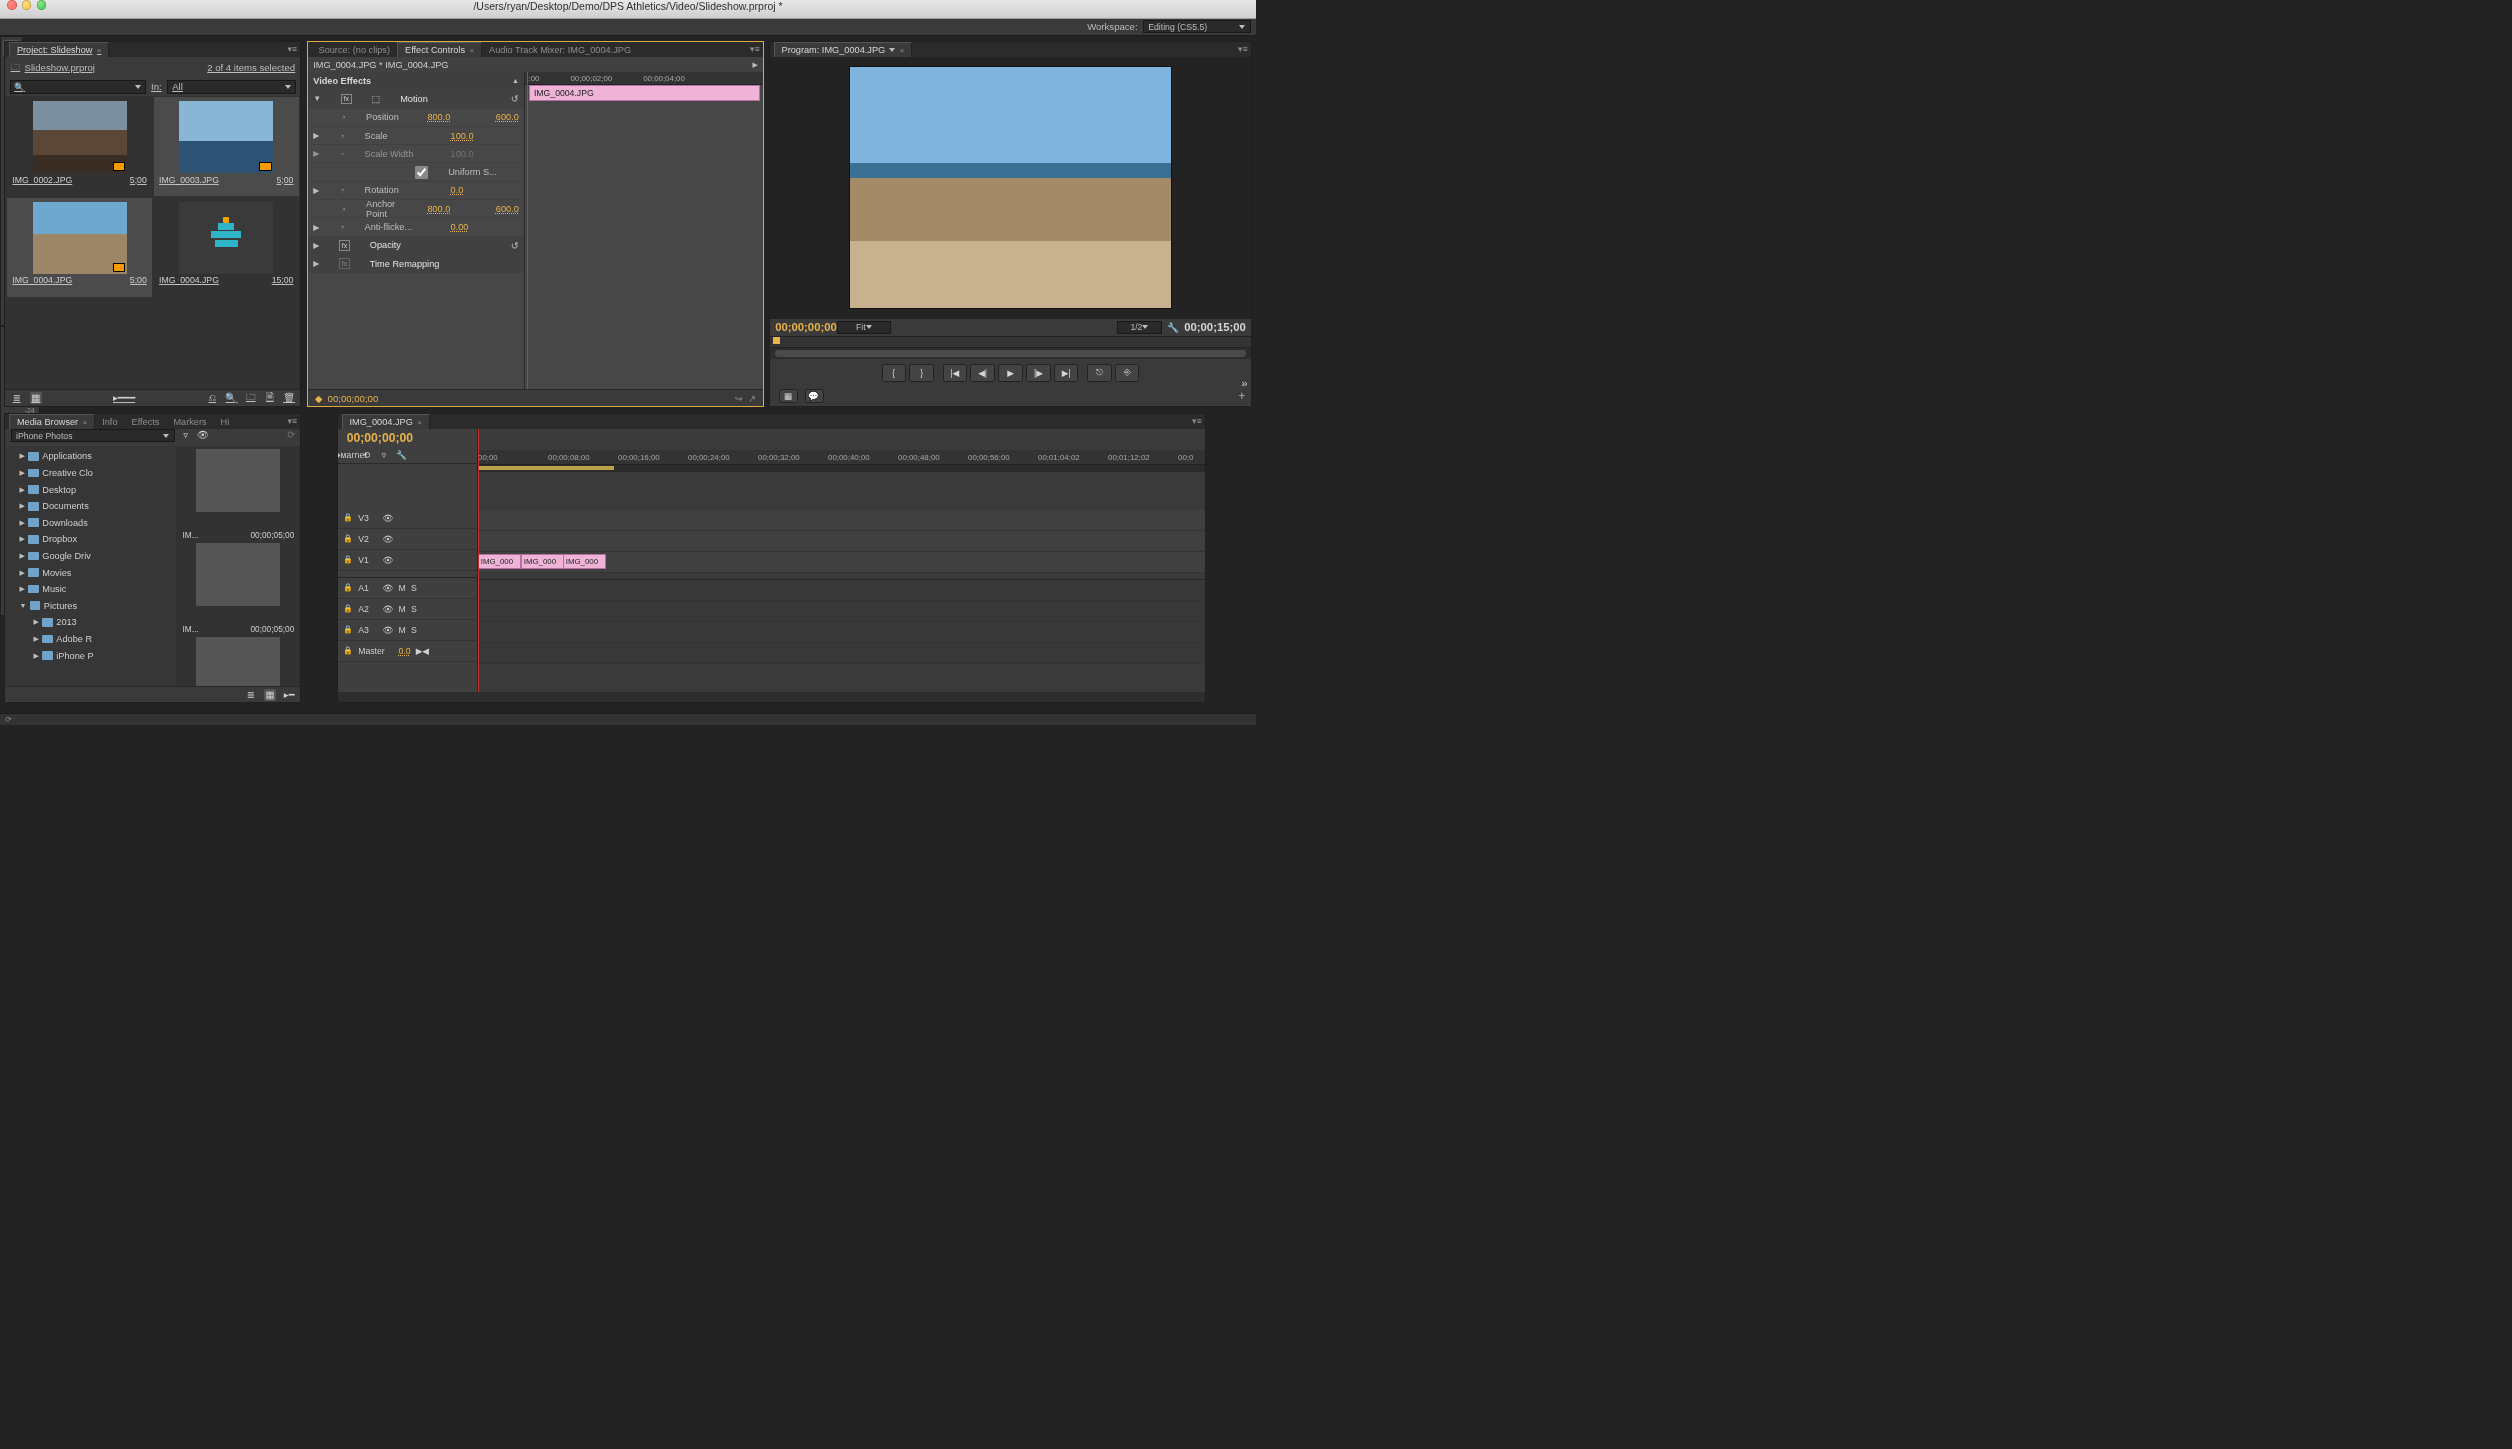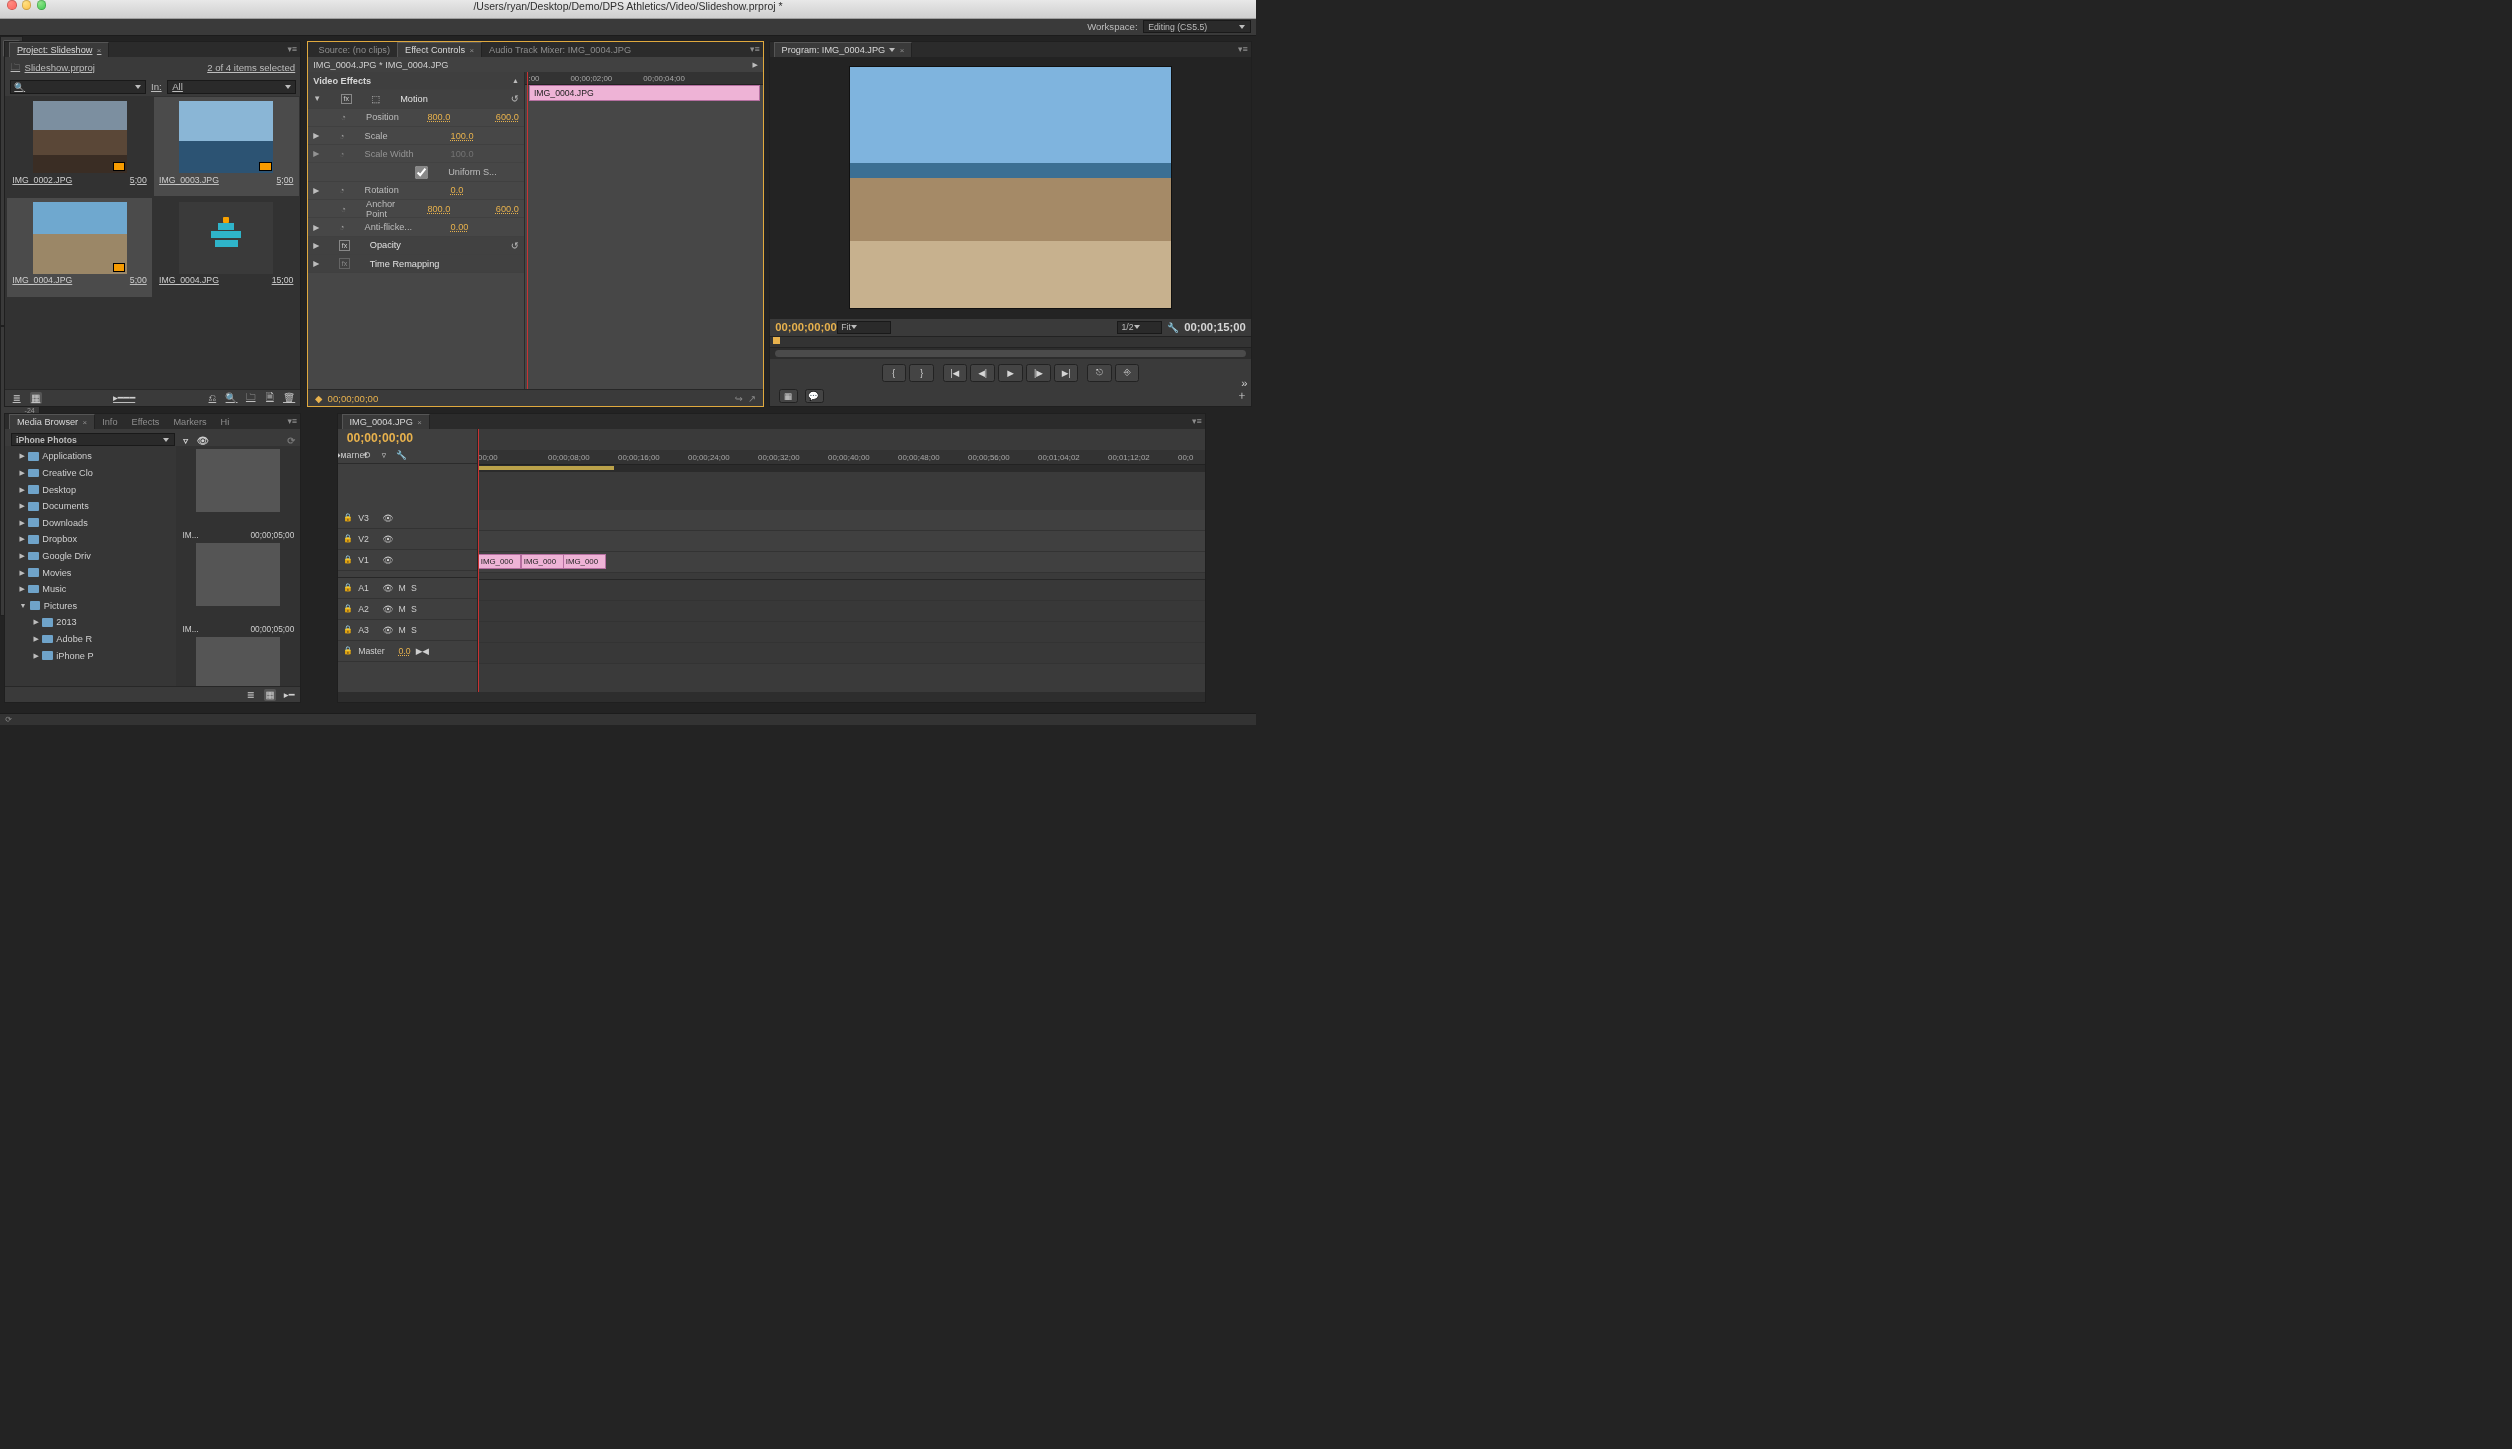--- a/index.html
+++ b/index.html
@@ -73,34 +73,34 @@
 .ec-footer{height:16.6px;background:#3a3a3a;border-top:0.9px solid #272727;display:flex;align-items:center;padding:0 7px;gap:5.2px;}
 .ec-footer .tc{color:#e8b24d;font-size:9.6px;}
 
 
 #program{left:769px;top:41px;width:483px;height:366px;}
 .prog-vid{flex:1;background:#232323;display:flex;align-items:center;justify-content:center;}
 .prog-img{width:323px;height:243px;background:linear-gradient(#7fb4de 0 40%,#3b6f93 40% 46%,#a58a67 46% 72%,#c7b18e 72%);border:0.9px solid #111;position:relative;}
 .prog-ctrl{background:#3a3a3a;}
 .pc-row1{display:flex;align-items:center;height:17.4px;padding:0 5.2px;justify-content:space-between;}
 .pc-tc{color:#e8b24d;font-weight:bold;font-size:11.3px;}
-.pc-fit{width:54px;height:13px;background:#2a2a2a;border:0.9px solid #191919;display:flex;align-items:center;justify-content:flex-start;padding:0 3.5px;font-size:8.7px;}
+.pc-fit{width:54px;height:13px;background:#2a2a2a;border:0.9px solid #191919;display:flex;align-items:center;justify-content:center;padding:0 3.5px;font-size:8.7px;}
 .pc-ruler{height:12.2px;background:#333;border-top:0.9px solid #222;border-bottom:0.9px solid #222;position:relative;}
 .pc-ruler .ph{position:absolute;left:2.6px;top:0;width:7px;height:7px;background:#e8b24d;}
 .pc-zoombar{height:10.5px;background:#2d2d2d;display:flex;align-items:center;padding:0 5.2px;}
 .pc-zoombar .track{flex:1;height:5.2px;background:#222;border-radius:2.6px;position:relative;}
 .pc-zoombar .hand{position:absolute;left:0;right:0;top:-0.9px;height:7px;background:#4b4b4b;border-radius:3.5px;}
 .pc-transport{height:28px;display:flex;align-items:center;justify-content:center;gap:8.7px;}
 .tb{width:24.4px;height:17.4px;background:#444;border:0.9px solid #222;border-radius:2.6px;display:flex;align-items:center;justify-content:center;color:#d6d6d6;font-size:8.7px;}
 .tbg{display:flex;gap:3.5px;}
 .pc-row5{display:flex;justify-content:flex-end;gap:7px;padding:1.7px 8.7px 3.5px;}
 
 
 #media{left:4.4px;top:413px;width:297px;height:290px;}
-.mb-tools{height:17.4px;display:flex;align-items:flex-end;gap:8.7px;padding:0 5.2px;font-weight:bold;}
+.mb-tools{height:17.4px;display:flex;align-items:flex-start;gap:8.7px;padding:0 5.2px;}
 .mb-drop{width:164px;height:13px;background:#2a2a2a;border:0.9px solid #191919;display:flex;align-items:center;justify-content:space-between;padding:0 4.4px;font-size:8.7px;}
 .mb-body{flex:1;display:flex;overflow:hidden;}
 .mb-tree{width:171px;background:#363636;overflow:hidden;padding-top:1.7px;}
 .mb-tree .node{display:flex;align-items:center;height:16.6px;padding-left:14px;gap:3.5px;color:#d0d0d0;font-size:9.2px;}
 .mb-tree .node.deep{padding-left:28px;}
 .folder-ico{width:10.5px;height:8.7px;background:#6fa3c9;border-radius:0.9px;}
 .mb-thumbs{flex:1;background:#323232;overflow:hidden;padding:2.6px;}
 .mb-item{margin-bottom:3.5px;}
 .mb-item .mt{width:84px;height:63px;background:#555;margin:0 auto;}
 .mb-item .lbl{display:flex;justify-content:space-between;color:#cfcfcf;font-size:8.3px;padding:1.7px 3.5px 0;margin-top:16px;}

